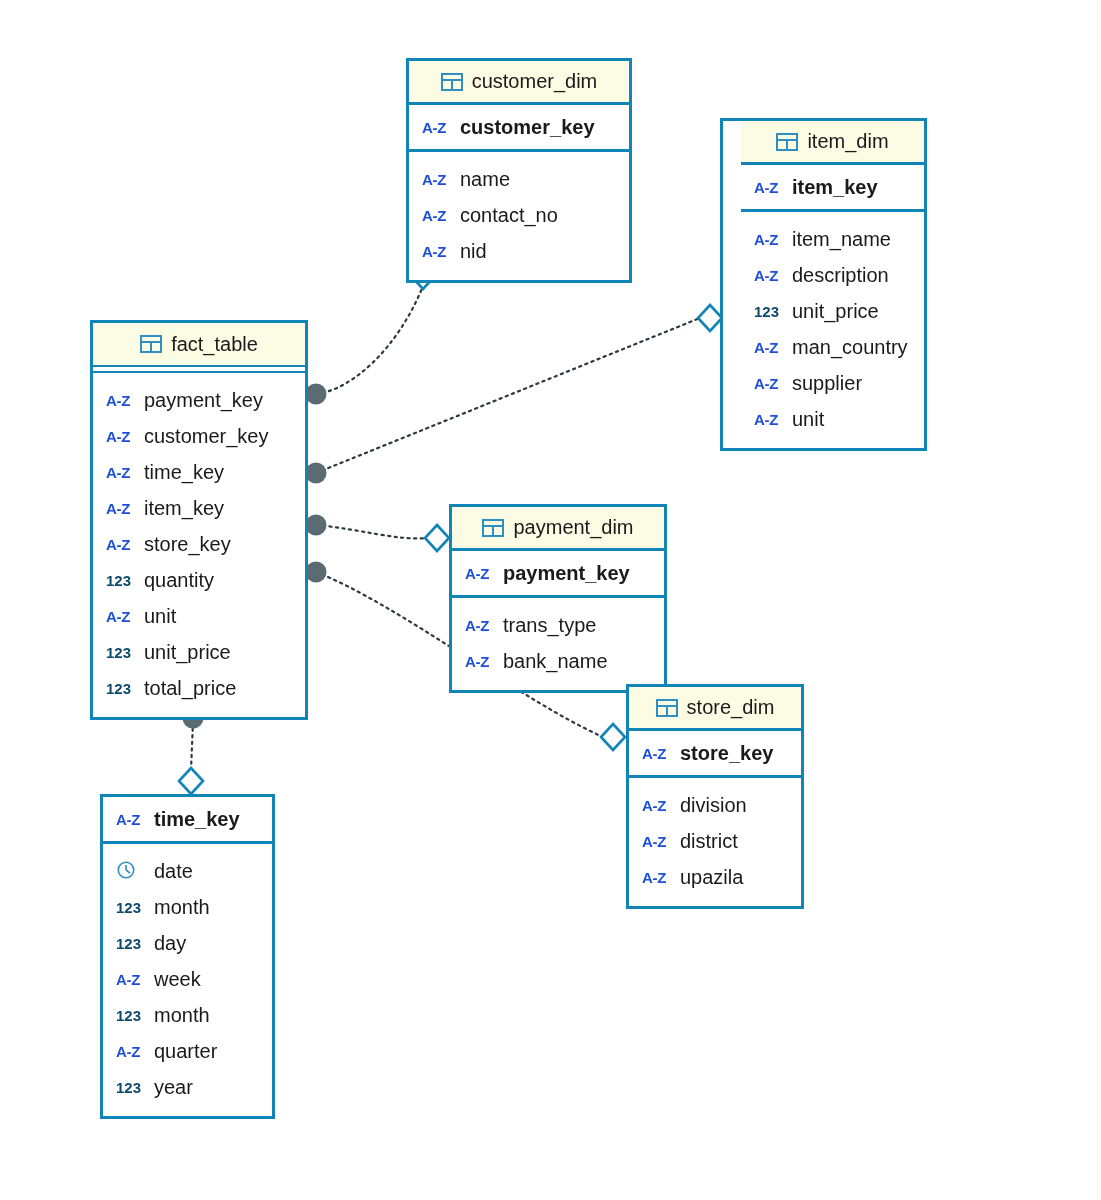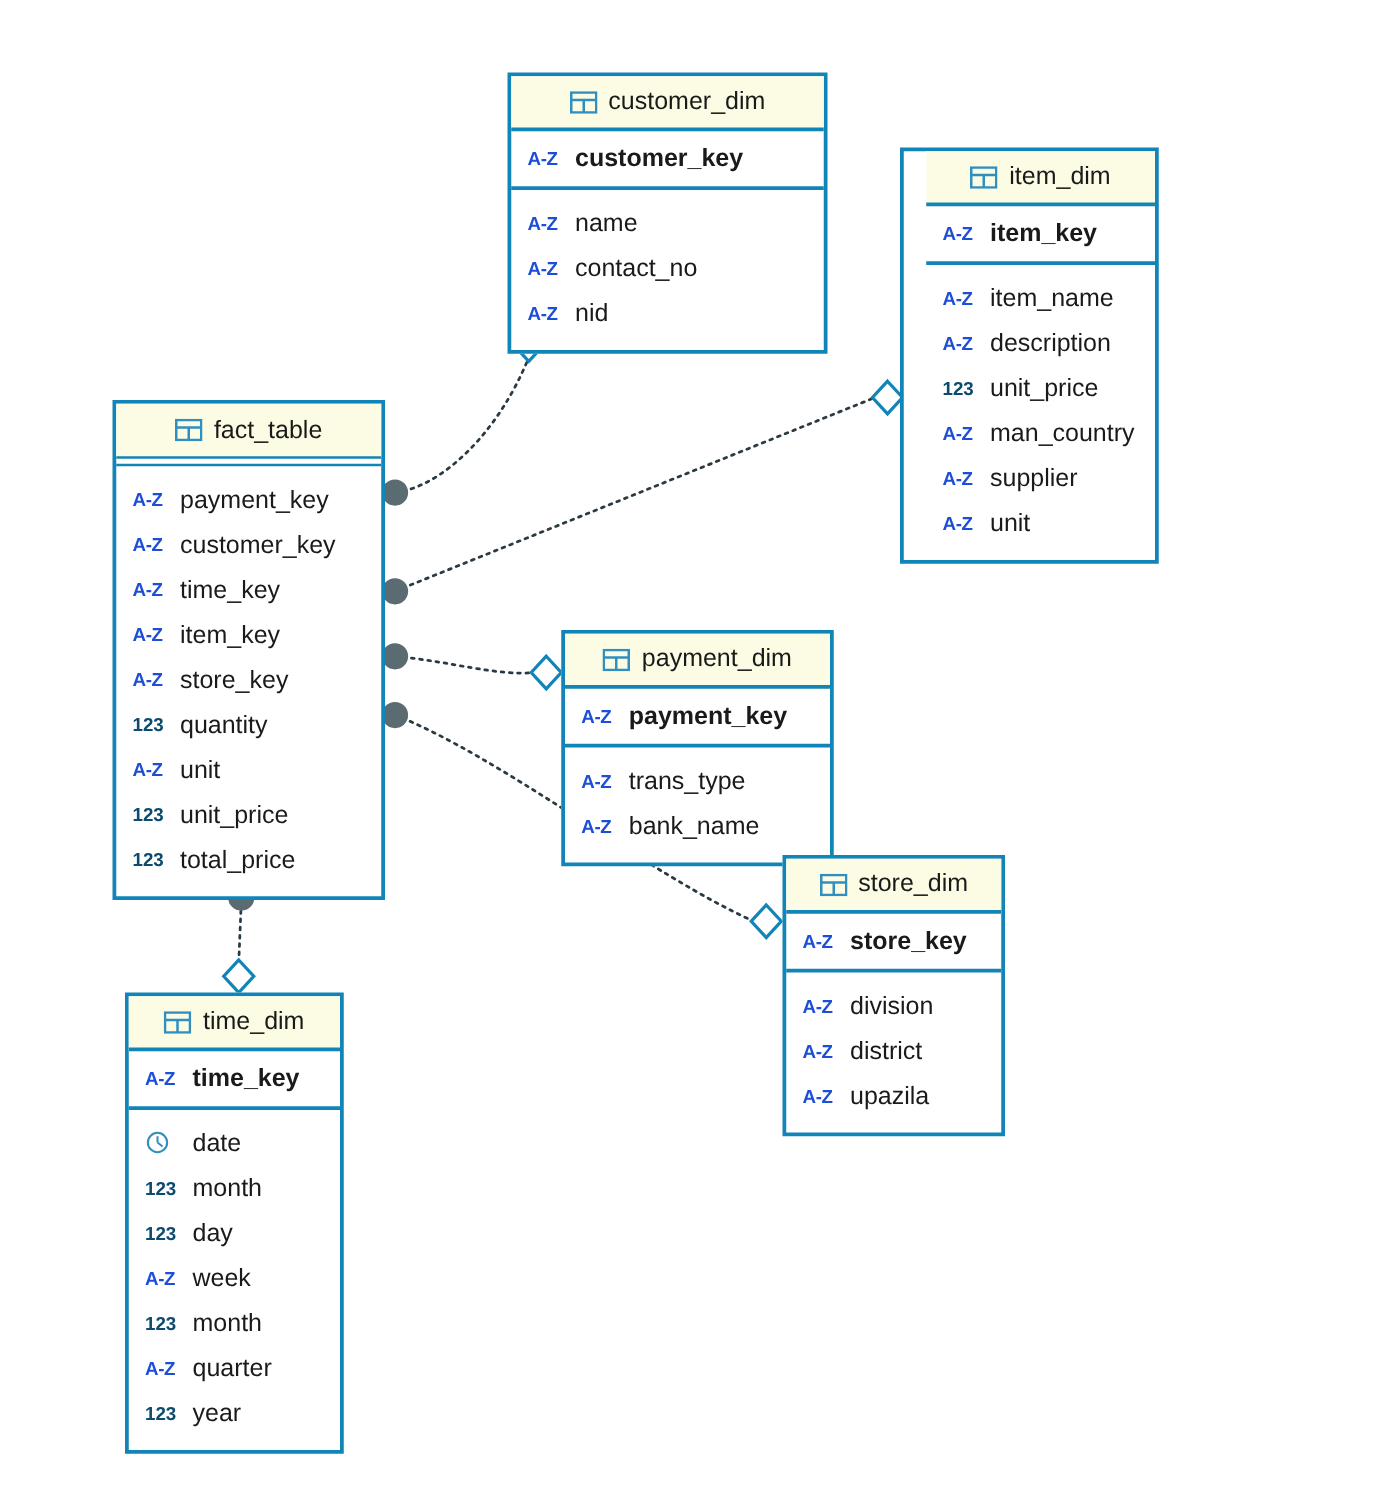--- a/index.html
+++ b/index.html
@@ -107,21 +107,21 @@
 
     <g fill="#ffffff" stroke="#1184b8" stroke-width="2.6">
       <polygon points="423,263 435,276 423,289 411,276"></polygon>
       <polygon points="710,305 722,318 710,331 698,318"></polygon>
       <polygon points="437,525 449,538 437,551 425,538"></polygon>
       <polygon points="613,724 625,737 613,750 601,737"></polygon>
       <polygon points="191,768 203,781 191,794 179,781"></polygon>
     </g>
   </svg>
 
-  <div class="entity" style="left:406px;top:58px;width:256px;">
+  <div class="entity" style="left:406px;top:58px;width:226px;">
     <div class="ent-header">
       <span class="tbl-icon">
         <svg viewBox="0 0 22 18" width="22" height="18">
             <rect x="1" y="1" width="20" height="16" fill="none" stroke="#2f8fc0" stroke-width="2"></rect>
             <line x1="1" y1="7" x2="21" y2="7" stroke="#2f8fc0" stroke-width="2"></line>
             <line x1="11" y1="7" x2="11" y2="17" stroke="#2f8fc0" stroke-width="2"></line>
           </svg>
       </span>
       <span>customer_dim</span>
     </div>
@@ -300,30 +300,20 @@
           <span class="fname">district</span>
         </div>
       <div class="field">
           <span class="ftype">A-Z</span>
           <span class="fname">upazila</span>
         </div>
     </div>
   </div>
 
   <div class="entity" style="left:100px;top:794px;width:175px;">
-    <div class="ent-header">
-      <span class="tbl-icon">
-        <svg viewBox="0 0 22 18" width="22" height="18">
-            <rect x="1" y="1" width="20" height="16" fill="none" stroke="#2f8fc0" stroke-width="2"></rect>
-            <line x1="1" y1="7" x2="21" y2="7" stroke="#2f8fc0" stroke-width="2"></line>
-            <line x1="11" y1="7" x2="11" y2="17" stroke="#2f8fc0" stroke-width="2"></line>
-          </svg>
-      </span>
-      <span>time_dim</span>
-    </div>
     <div class="pk-row">
       <div class="field">
         <span class="ftype">A-Z</span>
         <span class="fname">time_key</span>
       </div>
     </div>
     <div class="fields">
       <div class="field">
         <span class="type-slot">
           <span class="clock-icon">

